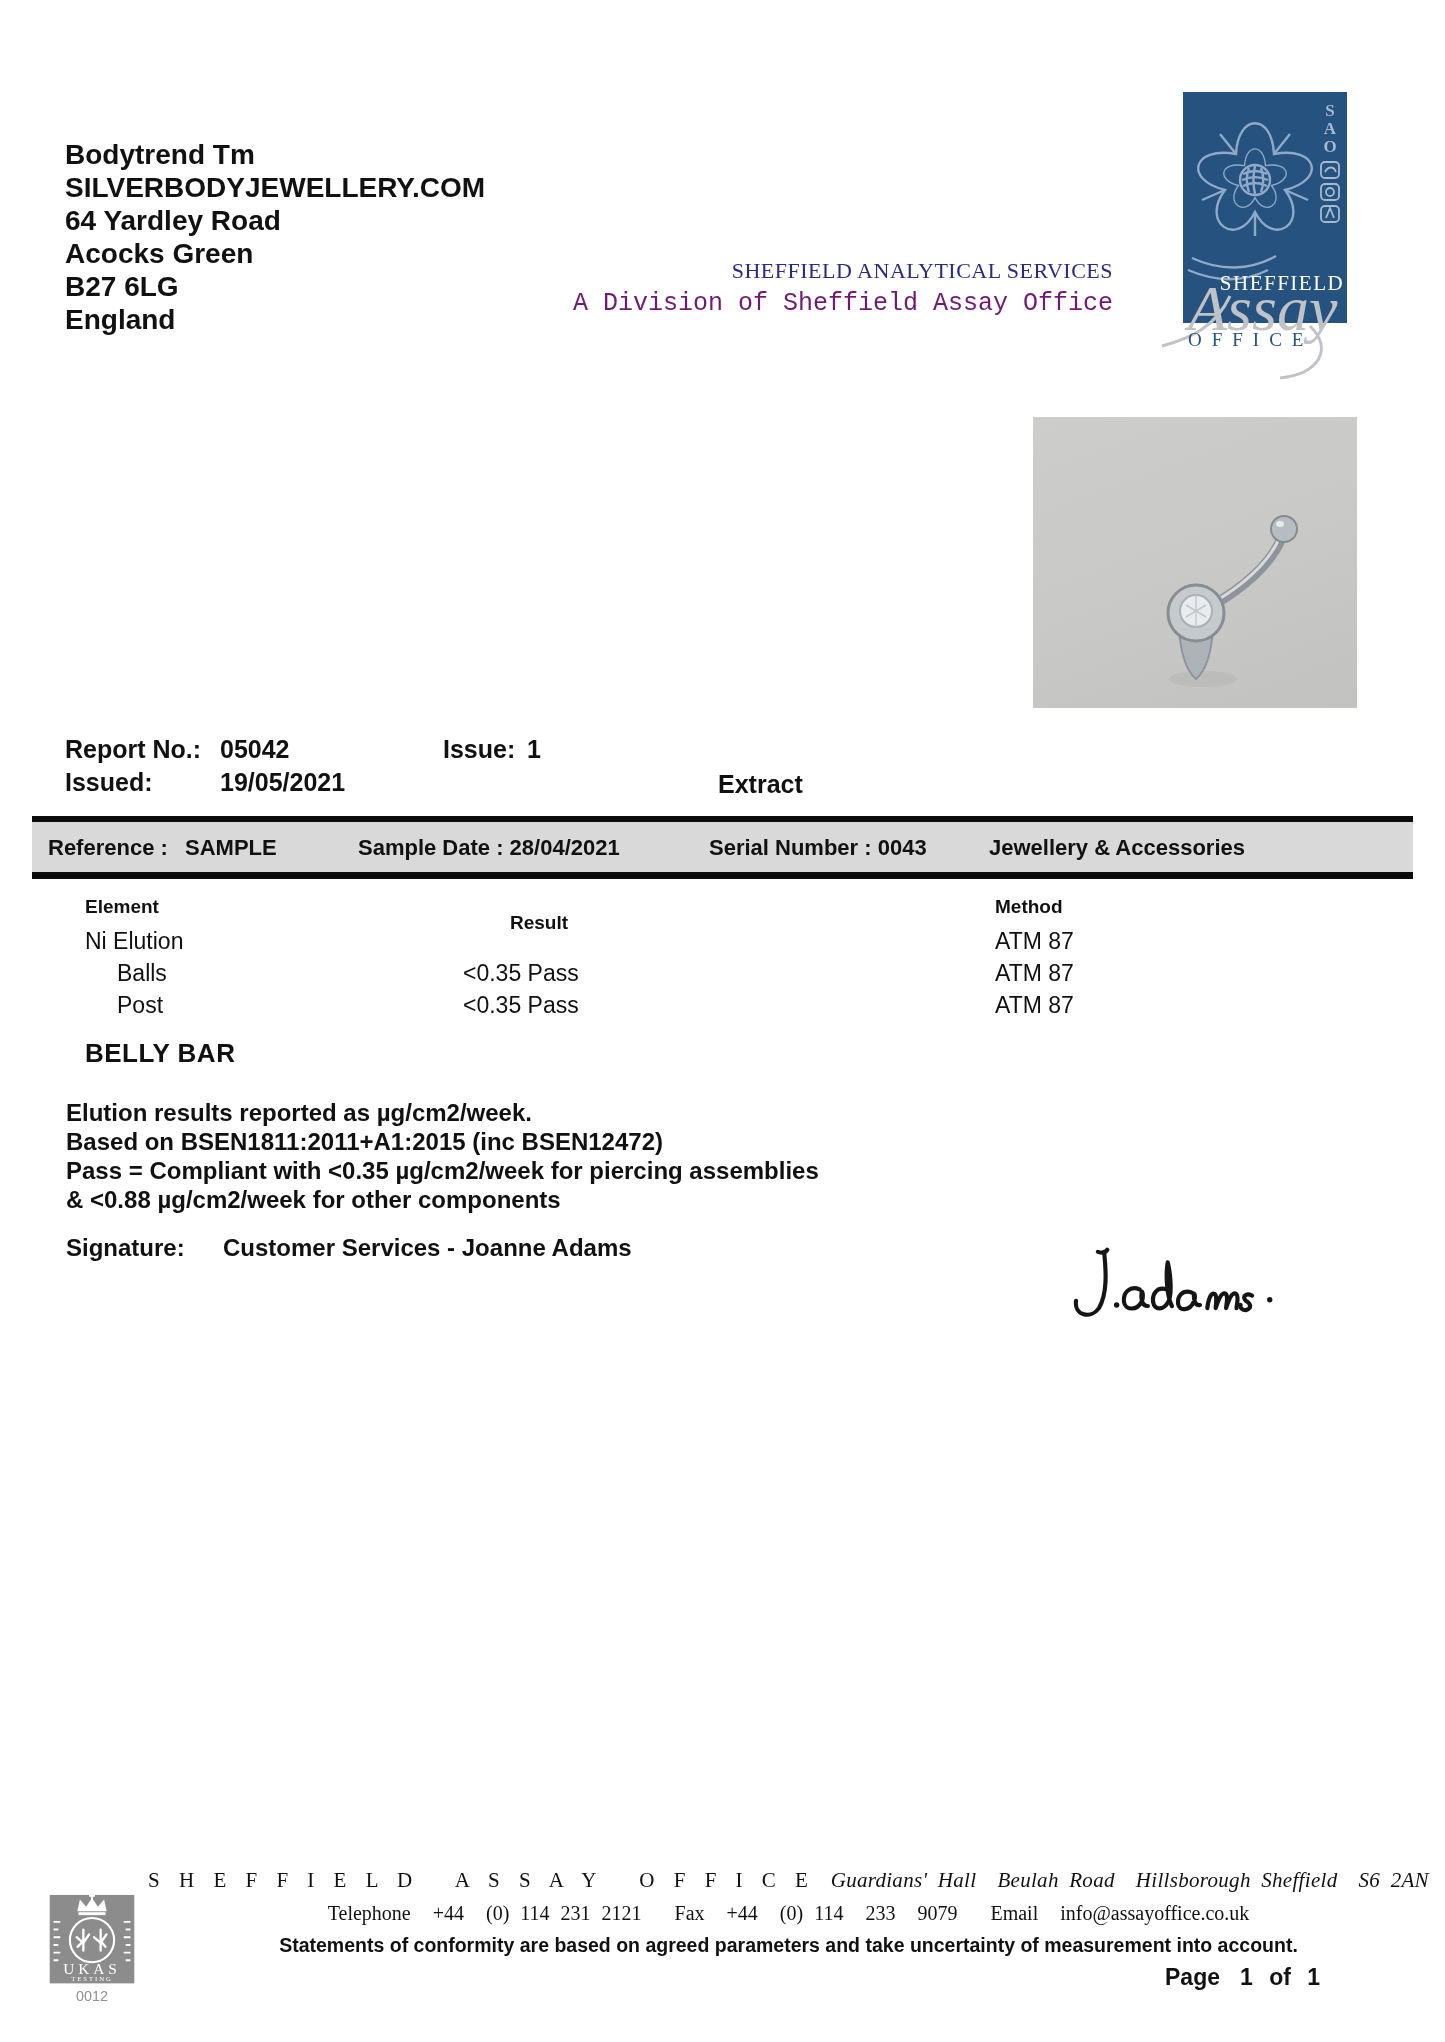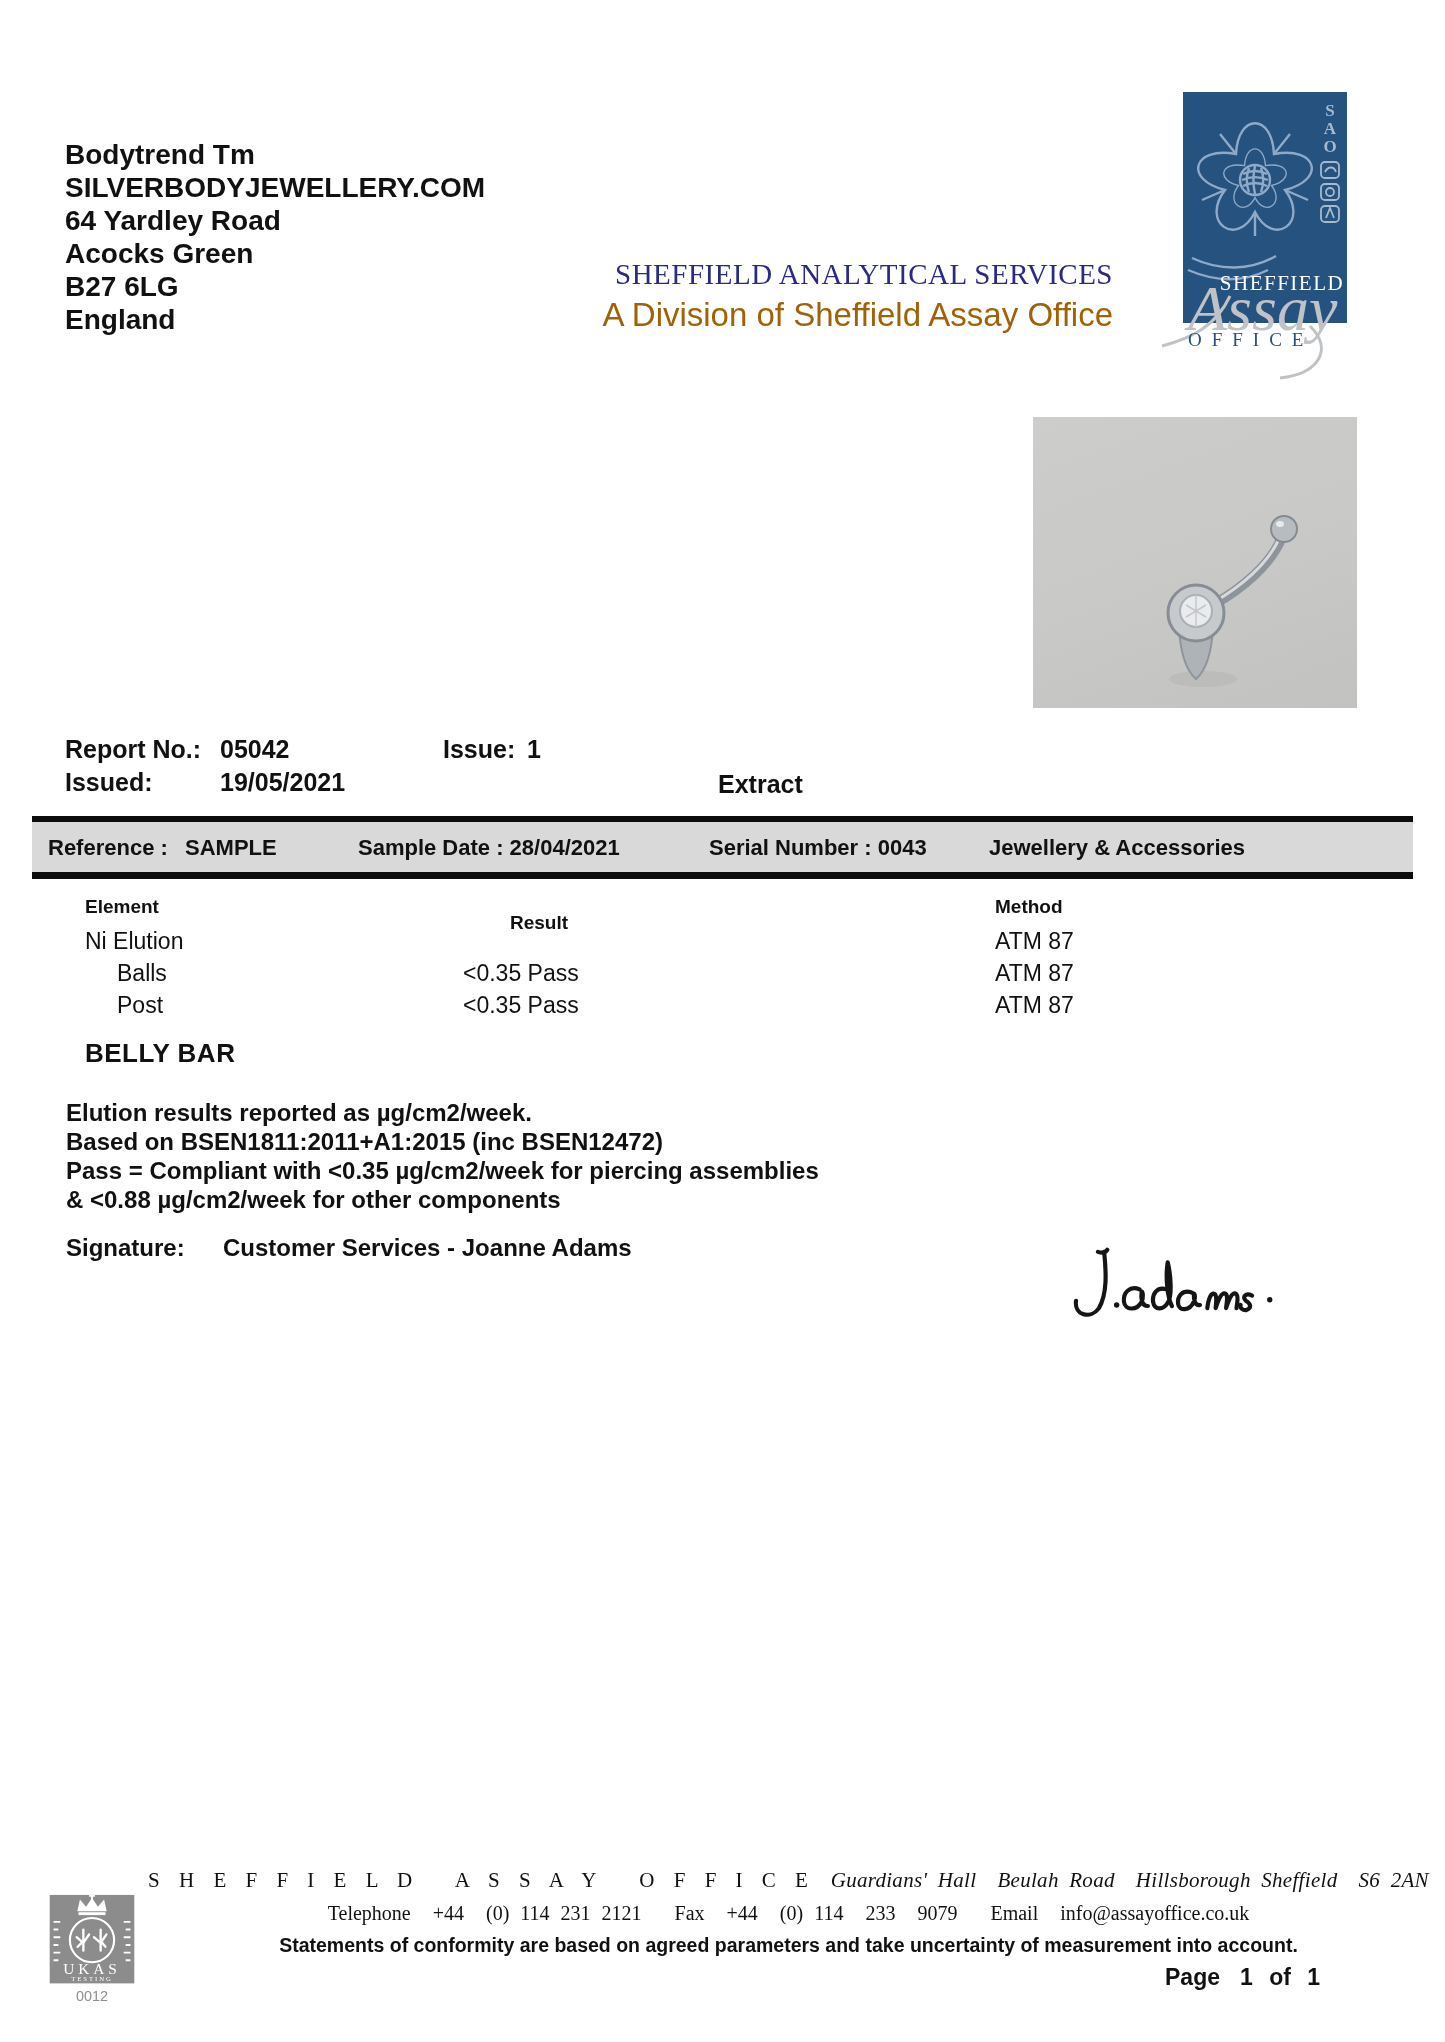--- a/index.html
+++ b/index.html
@@ -2,22 +2,22 @@
 <html><head>
 <meta charset="utf-8">
 <style>
   html,body{margin:0;padding:0;background:#ffffff;}
   #page{position:relative;width:1445px;height:2042px;background:#ffffff;overflow:hidden;
         font-family:"Liberation Sans",sans-serif;color:#111111;}
   .abs{position:absolute;}
   
   #address{left:65px;top:138px;font-size:28px;font-weight:bold;line-height:33px;}
   #service-block{left:500px;top:258px;width:613px;text-align:right;}
-  #service-title{font-family:"Liberation Serif",serif;font-size:29px;color:#2A2A85;letter-spacing:0.5px;}
-  #service-subtitle{font-family:Liberation Sans, sans-serif;font-size:33px;color:#a16207;margin-top:5px;}
+  #service-title{font-family:"Liberation Serif",serif;font-size:22px;color:#2A2A85;letter-spacing:0.5px;}
+  #service-subtitle{font-family:Liberation Mono, monospace;font-size:25px;color:#701a75;margin-top:5px;}
   
   #assay-logo{left:1158px;top:88px;width:210px;height:300px;}
   #sample-photo{left:1033px;top:417px;width:324px;height:291px;
      background:linear-gradient(160deg,#cdcdcb 0%,#c8c8c6 55%,#c2c2c0 100%);}
   
   .meta{font-size:25px;font-weight:bold;white-space:pre;}
   #report-no-label{left:65px;top:735px;}
   #report-no{left:220px;top:735px;}
   #issue-label{left:443px;top:735px;}
   #issue-no{left:527px;top:735px;}

